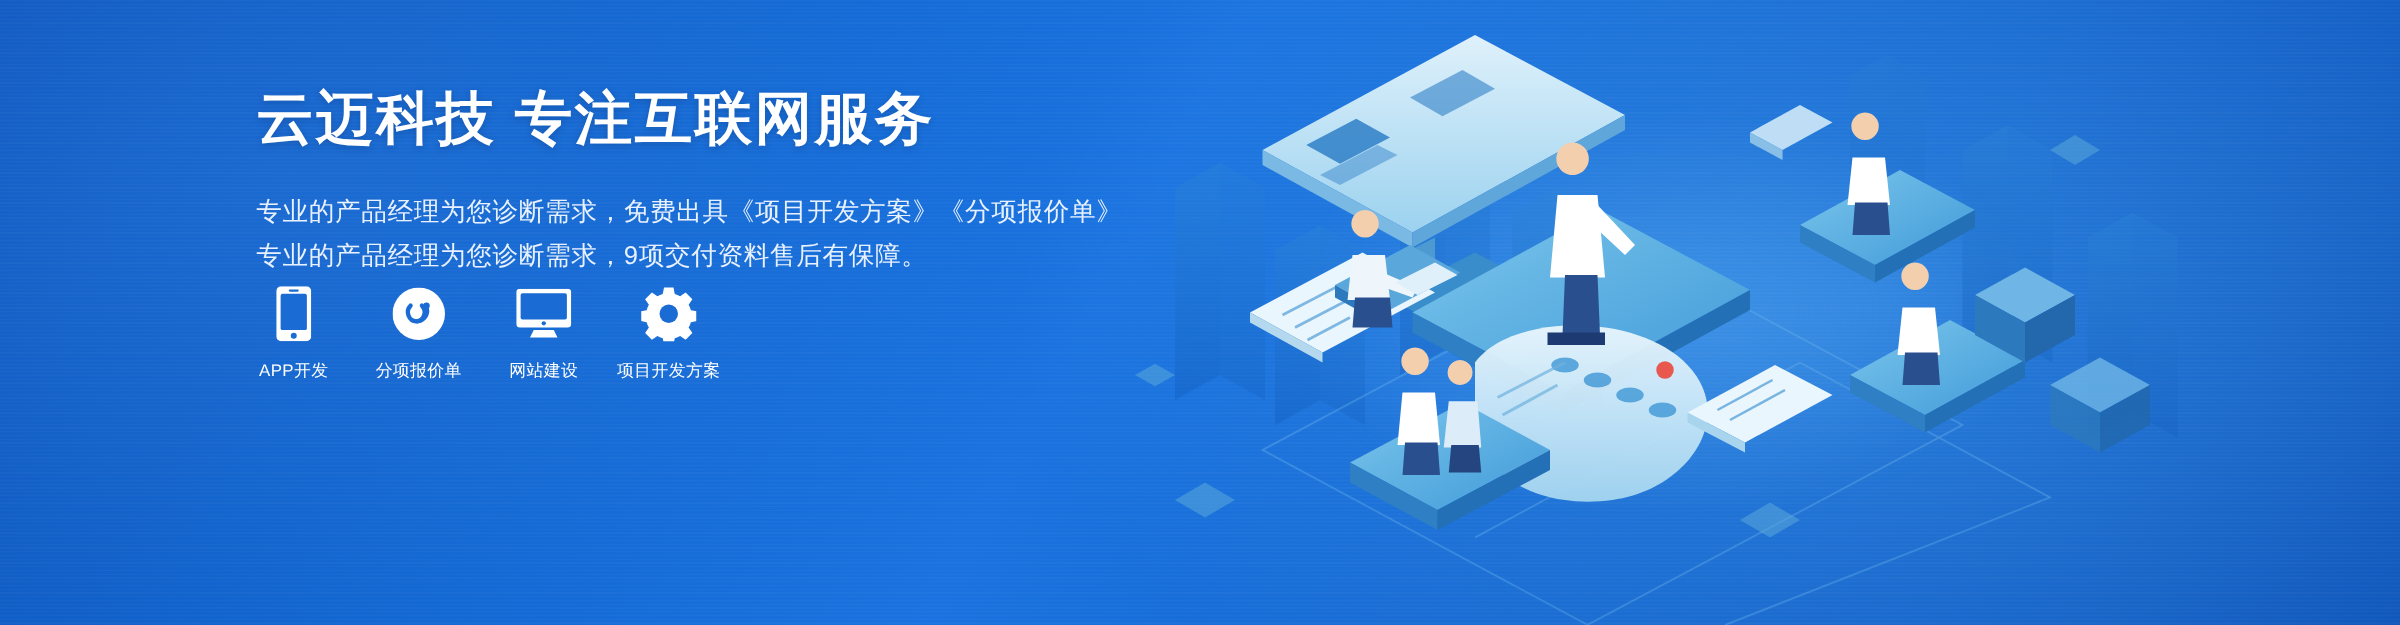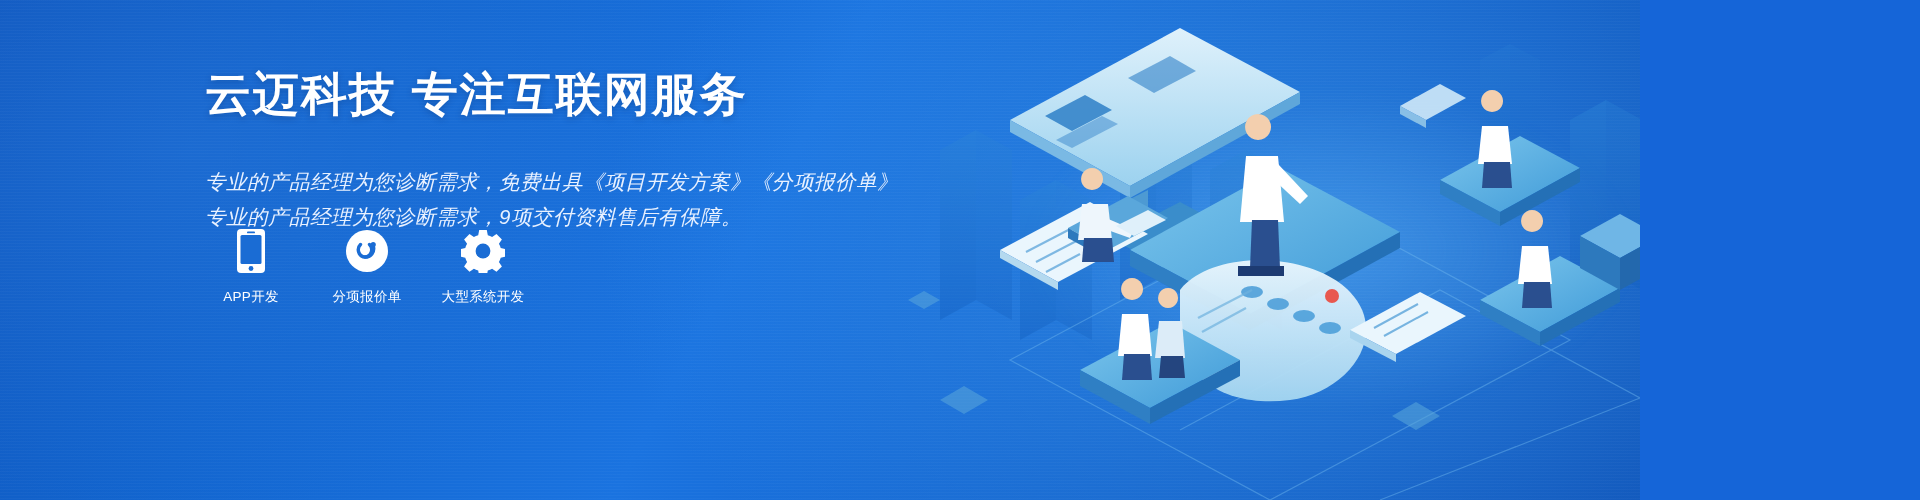--- a/index.html
+++ b/index.html
@@ -4,21 +4,21 @@
 <style>
   * { margin:0; padding:0; box-sizing:border-box; }
   html,body { width:1920px; height:500px; overflow:hidden; }
   body {
     font-family:"Liberation Sans","DejaVu Sans",sans-serif;
     background:#1565d8;
   }
 
   .banner {
     position:relative;
-    width:1640px; height:500px;
+    width:1920px; height:500px;
     overflow:hidden;
     background:
       radial-gradient(ellipse 1100px 700px at 78% 48%, rgba(60,150,235,.55) 0%, rgba(30,110,215,0) 62%),
       radial-gradient(ellipse 900px 560px at 12% 30%, rgba(40,120,220,.45) 0%, rgba(20,90,200,0) 65%),
       linear-gradient(118deg, #0f56bd 0%, #1265cf 22%, #1a73e0 46%, #1566cf 68%, #0e53b8 100%);
   }
 
   
   .texture {
     position:absolute; inset:0;
@@ -47,44 +47,42 @@
   .headline {
     font-size:46px;
     font-weight:bold;
     color:#ffffff;
     letter-spacing:2px;
     line-height:1.25;
     white-space:nowrap;
     text-shadow:0 2px 6px rgba(0,30,80,.25);
   }
   .subline {
-    margin-top:40px;
+    margin-top:28px;
     font-size:20.5px;
     color:#e8f1ff;
     line-height:1.75;
     letter-spacing:.5px;
     white-space:nowrap;
-    font-style:italic;
   }
   .subline div { white-space:nowrap; }
 
   
   .services {
     position:absolute;
     left:205px; top:228px;
     display:flex;
     align-items:flex-end;
     gap:40px;
   }
   .service {
     width:60px;
     display:flex;
     flex-direction:column;
     align-items:center;
-    margin-left:16px;
   }
   .service .ico {
     height:46px;
     display:flex; align-items:center; justify-content:center;
     margin-bottom:14px;
   }
   .service .ico svg { display:block; }
   .service .lbl {
     font-size:13.5px;
     color:#ffffff;
@@ -297,30 +295,41 @@
           <circle cx="21" cy="21" r="21" fill="#ffffff"></circle>
           <path d="M14.5 14.5 C10 19 13 27 19 27 C25 27 28 19 23.5 14.5" fill="none" stroke="#1a6cd4" stroke-width="3.4" stroke-linecap="round"></path>
           <path d="M19 27 C25.5 27.5 28.5 21 27.5 17" fill="none" stroke="#1a6cd4" stroke-width="3.4" stroke-linecap="round"></path>
           <circle cx="27.2" cy="14.6" r="2.6" fill="#1a6cd4"></circle>
         </svg>
       </span>
       <span class="lbl">分项报价单</span>
     </div>
 
 
+    <div class="service">
+      <span class="ico">
+        <svg width="44" height="40" viewBox="0 0 44 40" xmlns="http://www.w3.org/2000/svg">
+          <rect x="0" y="0" width="44" height="31" rx="3" fill="#ffffff"></rect>
+          <rect x="3.5" y="3.5" width="37" height="21" rx="1.5" fill="#1a6cd4"></rect>
+          <circle cx="22" cy="27.6" r="1.7" fill="#1a6cd4"></circle>
+          <path d="M14 33 L30 33 L33 39 L11 39 Z" fill="#ffffff"></path>
+        </svg>
+      </span>
+      <span class="lbl">网站建设</span>
+    </div>
 
     <div class="service">
       <span class="ico">
         <svg width="44" height="44" viewBox="0 0 44 44" xmlns="http://www.w3.org/2000/svg">
           <path d="M18.2 1 h7.6 l1 5.2 a15.5 15.5 0 0 1 4.3 1.8 l4.4-3 5.4 5.4 -3 4.4
                    a15.5 15.5 0 0 1 1.8 4.3 l5.2 1 v7.6 l-5.2 1 a15.5 15.5 0 0 1 -1.8 4.3
                    l3 4.4 -5.4 5.4 -4.4-3 a15.5 15.5 0 0 1 -4.3 1.8 l-1 5.2 h-7.6 l-1-5.2
                    a15.5 15.5 0 0 1 -4.3-1.8 l-4.4 3 -5.4-5.4 3-4.4 a15.5 15.5 0 0 1 -1.8-4.3
                    l-5.2-1 v-7.6 l5.2-1 a15.5 15.5 0 0 1 1.8-4.3 l-3-4.4 5.4-5.4 4.4 3
                    a15.5 15.5 0 0 1 4.3-1.8 Z" fill="#ffffff"></path>
           <circle cx="22" cy="22" r="7.4" fill="#1a6cd4"></circle>
         </svg>
       </span>
-      <span class="lbl">大型系统开发</span>
+      <span class="lbl">项目开发方案</span>
     </div>
 
   </div>
 </div>
 
 </body></html>

